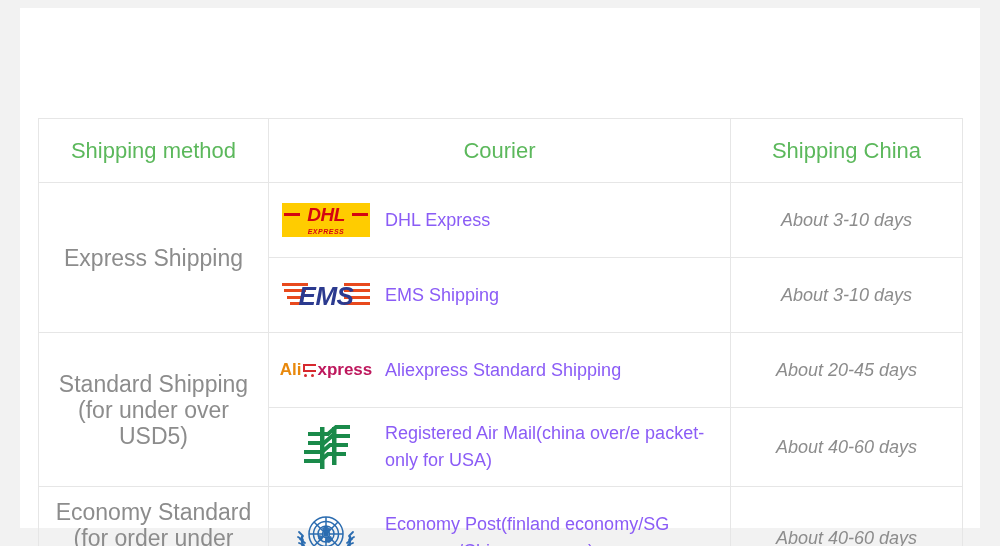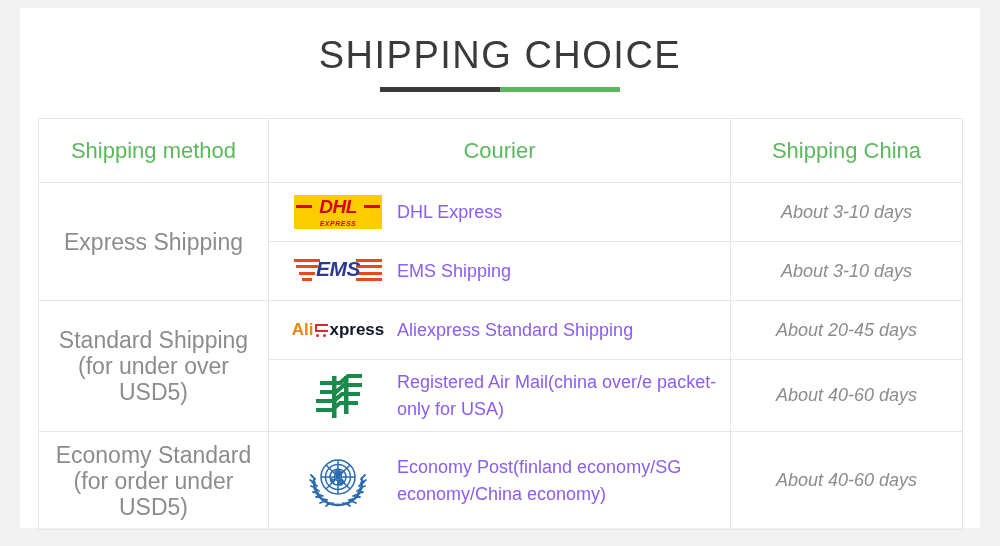--- a/index.html
+++ b/index.html
@@ -62,21 +62,21 @@
   .ship-table {
     position: absolute;
     left: 18px;
     top: 110px;
     width: 924px;
     border-collapse: collapse;
     table-layout: fixed;
   }
   .ship-table td, .ship-table th {
     border: 1px solid #e6e6e6;
-    padding: 4px;
+    padding: 12px;
     vertical-align: middle;
     box-sizing: border-box;
   }
   .col-method  { width: 230px; }
   .col-courier { width: 462px; }
   .col-time    { width: 232px; }
 
   
   .hdr {
     height: 64px;
@@ -97,21 +97,20 @@
 
   
   .courier-cell {
     padding: 0 10px 0 14px;
   }
   .courier-inner {
     display: flex;
     align-items: center;
     gap: 14px;
     min-height: 50px;
-    margin-left: 20px;
   }
   .courier-logo {
     flex: 0 0 90px;
     width: 90px;
     display: flex;
     align-items: center;
     justify-content: center;
   }
   .courier-label {
     color: #8b5cf6;
@@ -196,39 +195,39 @@
   .ems .stripes.left span:nth-child(2) { width: 84%; margin-left: 8%; }
   .ems .stripes.left span:nth-child(3) { width: 64%; margin-left: 18%; }
   .ems .stripes.left span:nth-child(4) { width: 42%; margin-left: 29%; }
   .ems .stripes.right span { width: 100%; }
   .ems .ems-text {
     position: absolute;
     left: 0; right: 0;
     top: 3px;
     text-align: center;
     color: #2b3a8f;
-    font-size: 21px;
+    font-size: 26px;
     font-weight: bold;
     font-style: italic;
     letter-spacing: -0.5px;
   }
 
   
   .aliexp {
     width: 96px;
     height: 26px;
     display: flex;
     align-items: center;
     justify-content: center;
     font-size: 17px;
     font-weight: bold;
     white-space: nowrap;
   }
   .aliexp .ali { color: #e8880c; }
-  .aliexp .xpress { color: #0f172a; }
+  .aliexp .xpress { color: #be185d; }
   .aliexp .cart {
     display: inline-block;
     width: 15px;
     height: 14px;
     position: relative;
     margin: 0 0px 0 1px;
   }
   .aliexp .cart .body {
     position: absolute;
     left: 1px; top: 1px;
@@ -251,27 +250,20 @@
   .chinapost { width: 56px; height: 50px; }
 
   
   .unlogo { width: 62px; height: 56px; }
 </style>
 </head>
 <body>
 
 <div class="card">
 
-  <div class="title-block">
-    <div class="title">SHIPPING CHOICE</div>
-    <div class="title-rule">
-      <div class="seg-dark"></div>
-      <div class="seg-green"></div>
-    </div>
-  </div>
 
   <table class="ship-table">
     <colgroup>
       <col class="col-method">
       <col class="col-courier">
       <col class="col-time">
     </colgroup>
     <thead>
       <tr>
         <th class="hdr">Shipping method</th>

